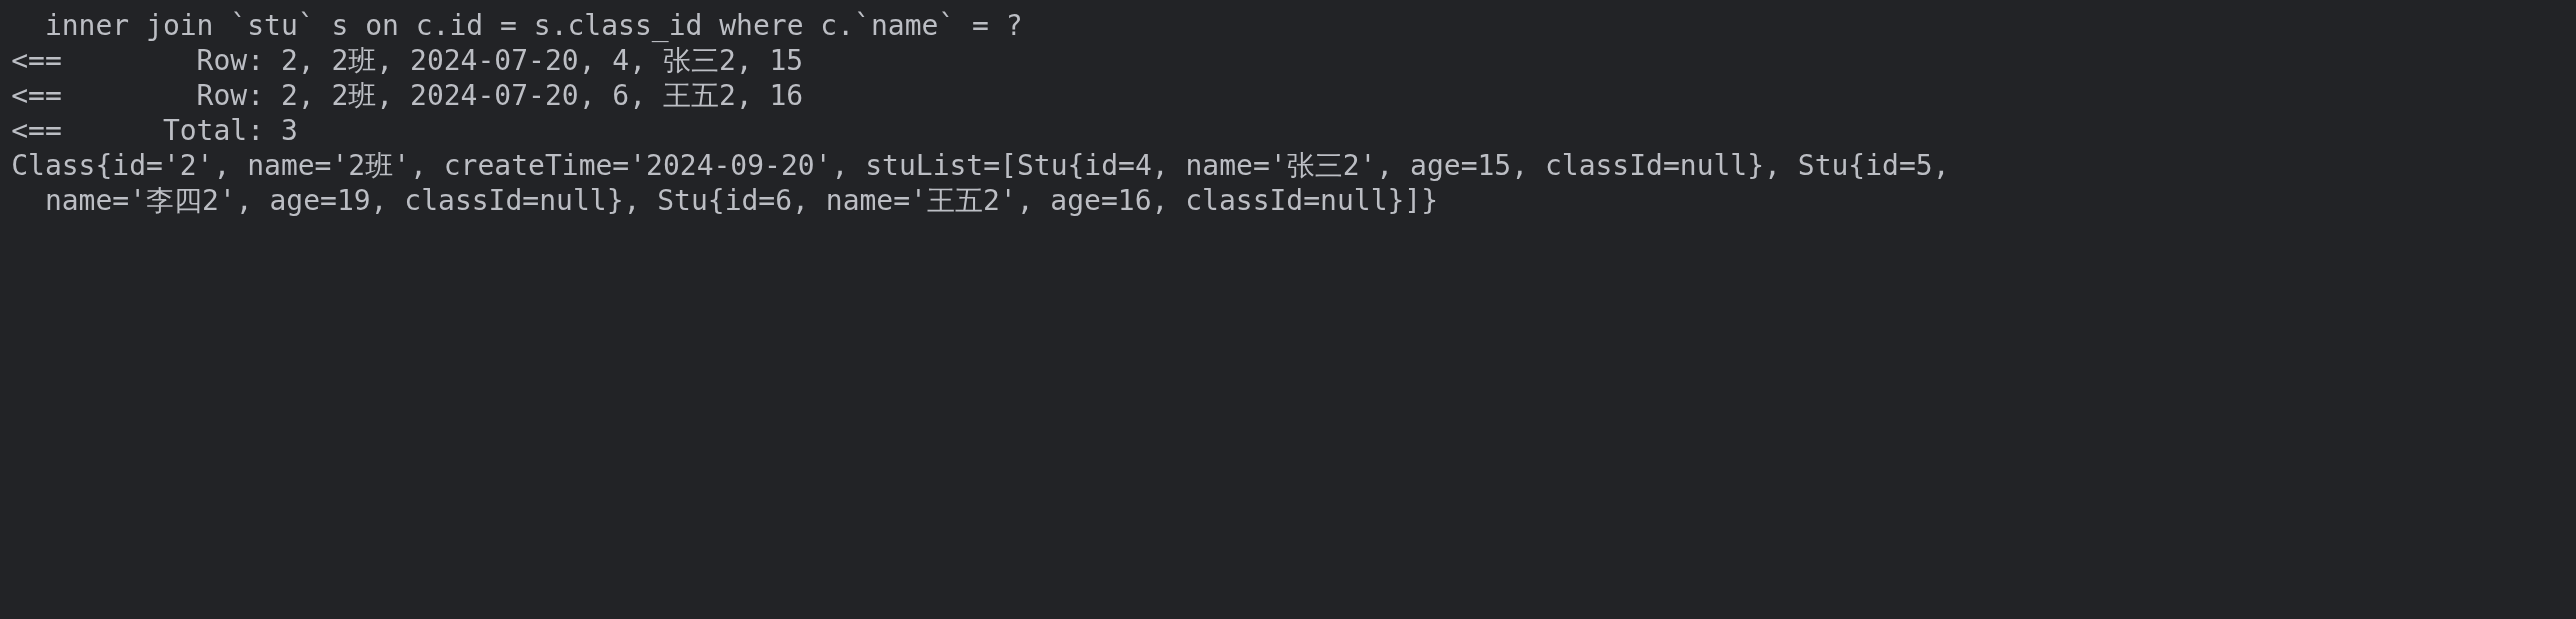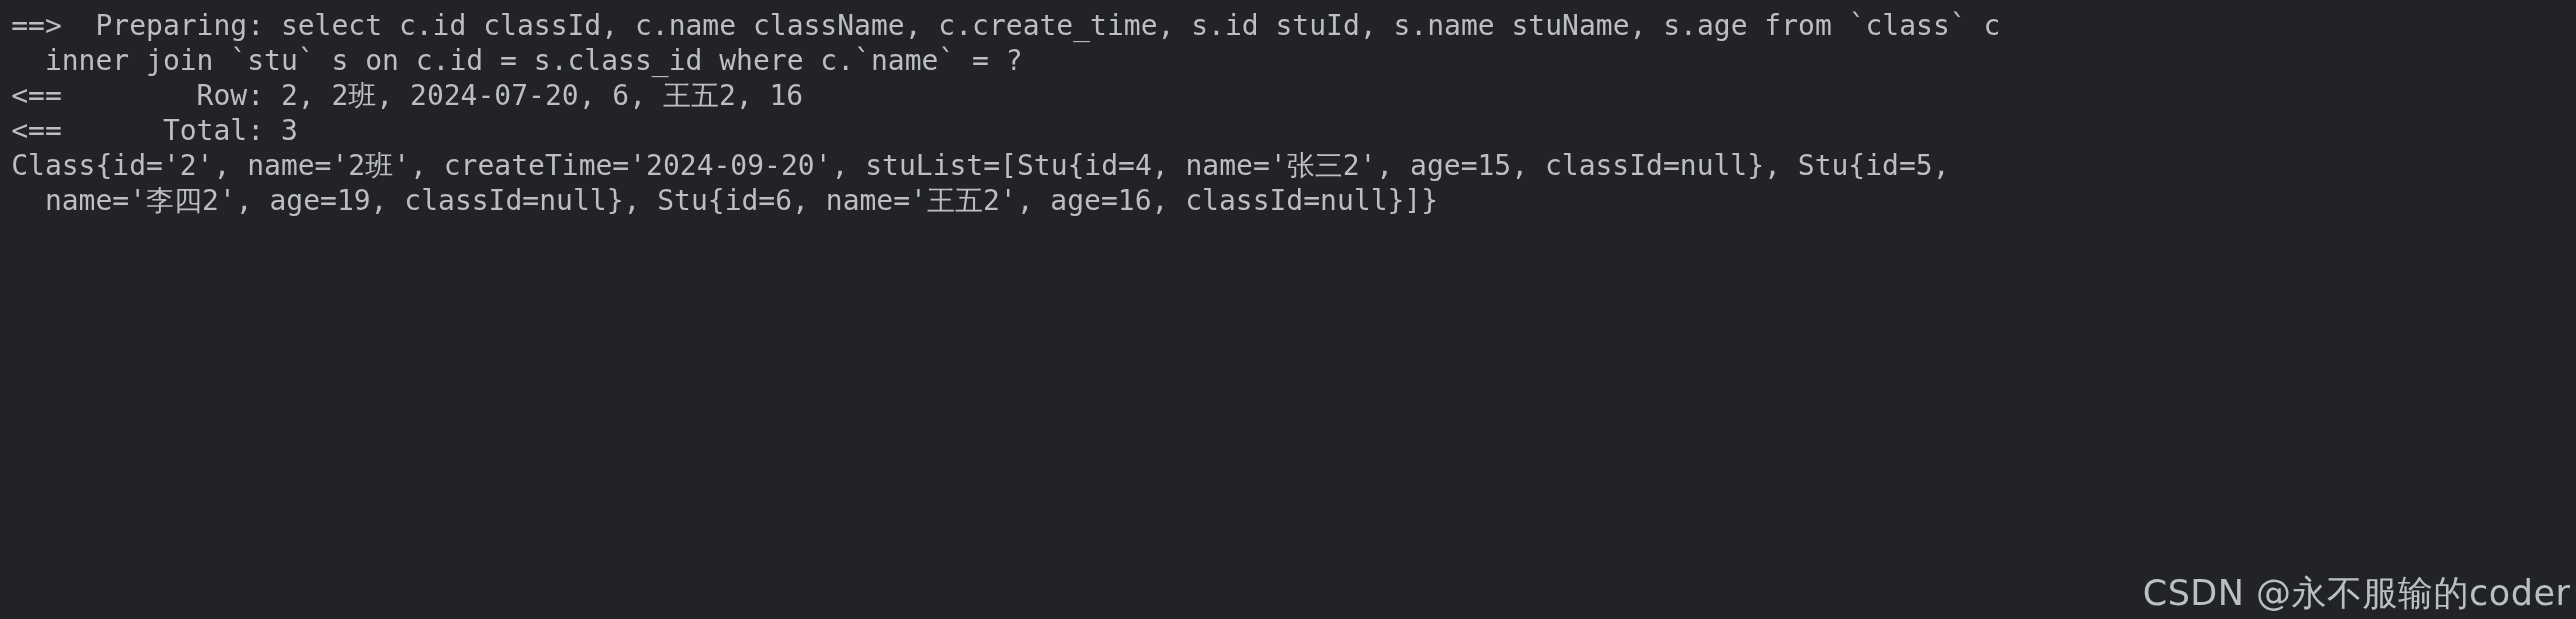--- a/index.html
+++ b/index.html
@@ -37,23 +37,22 @@
     opacity: 0.92;
     white-space: pre;
     letter-spacing: 0.5px;
   }
 </style>
 </head>
 <body>
 
 <div id="console">
 
-  <div class="log-line">==&gt;  Preparing: select c.id classId, c.name className, c.create_time, s.id stuId, s.name stuName, s.age from `class` c</div>
   <div class="log-line">  inner join `stu` s on c.id = s.class_id where c.`name` = ?</div>
+  <div class="log-line">&lt;==        Row: 2, 2班, 2024-07-20, 4, 张三2, 15</div>
   <div class="log-line">&lt;==        Row: 2, 2班, 2024-07-20, 6, 王五2, 16</div>
   <div class="log-line">&lt;==      Total: 3</div>
   <div class="log-line">Class{id='2', name='2班', createTime='2024-09-20', stuList=[Stu{id=4, name='张三2', age=15, classId=null}, Stu{id=5,</div>
   <div class="log-line">  name='李四2', age=19, classId=null}, Stu{id=6, name='王五2', age=16, classId=null}]}</div>
 
-  <div class="watermark">CSDN @永不服输的coder</div>
 
 </div>
 
 
 </body></html>

